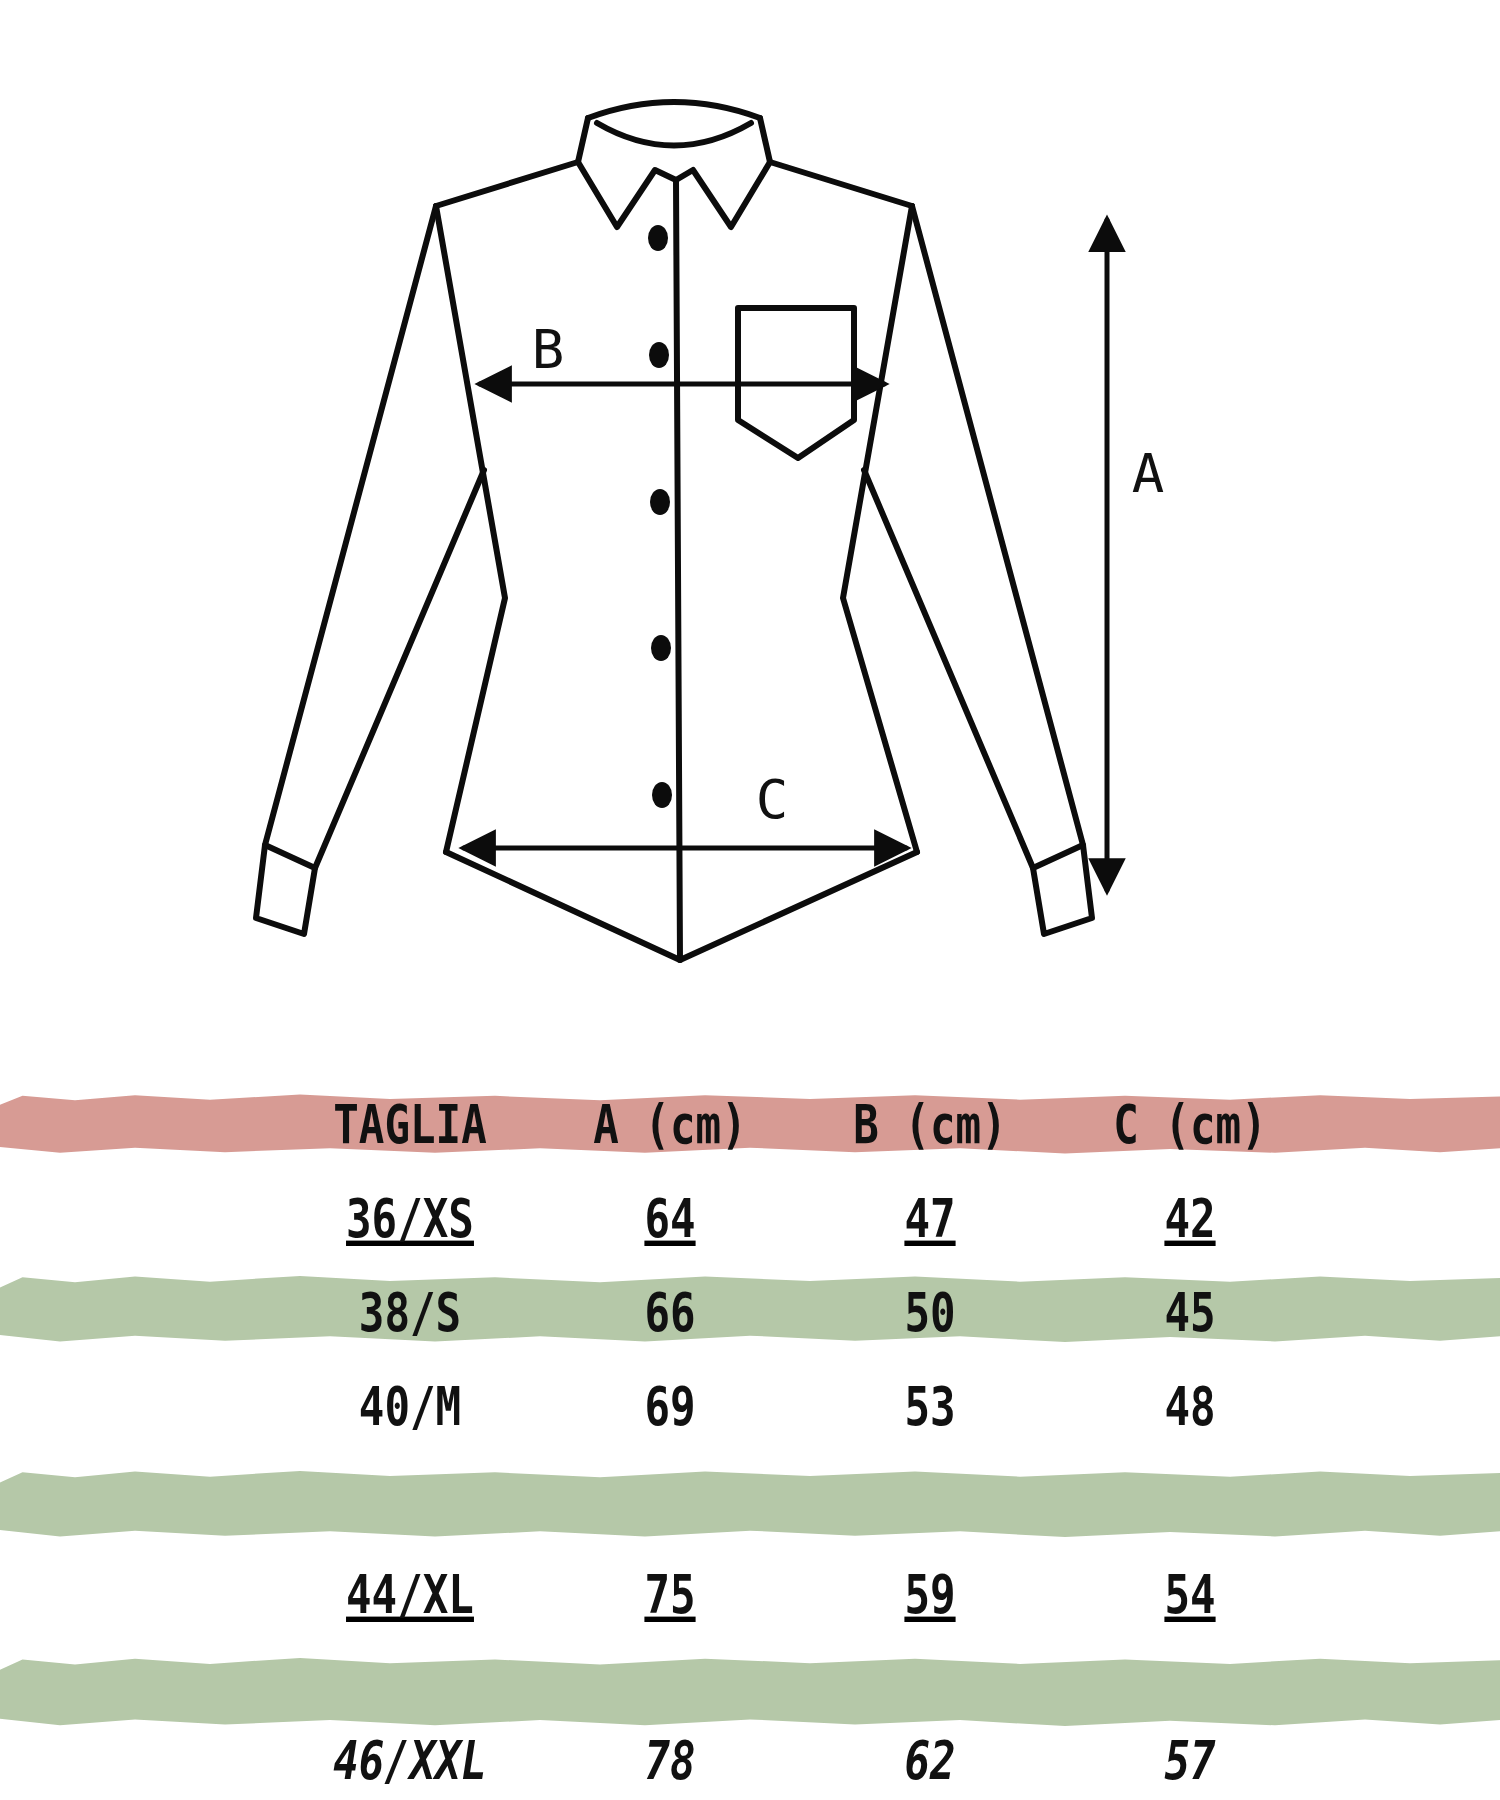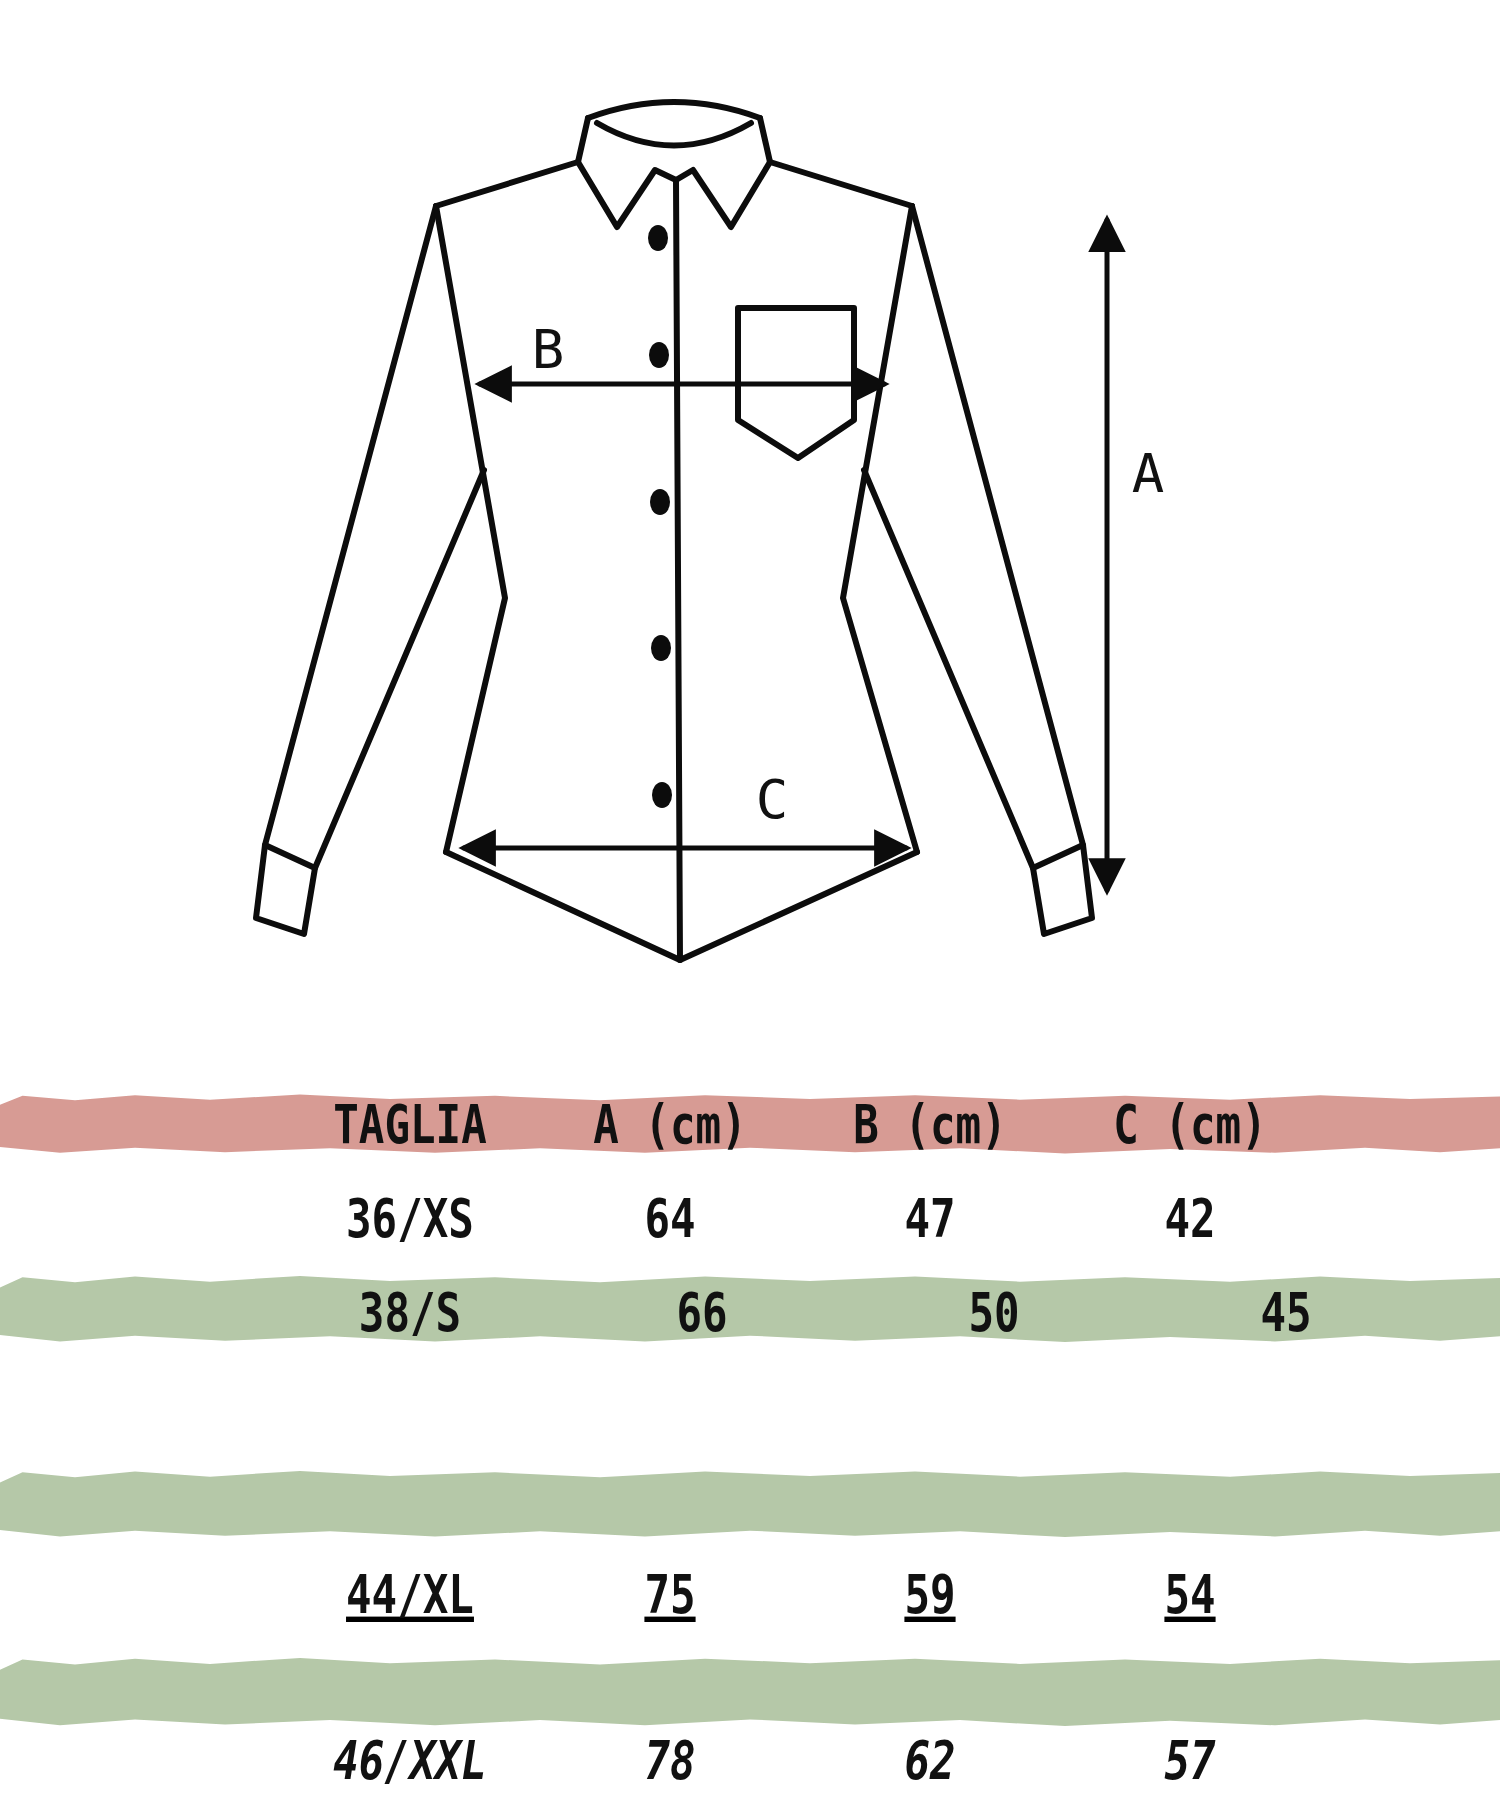--- a/index.html
+++ b/index.html
@@ -53,22 +53,22 @@
   .trow {
     position: absolute;
     left: 280px;
     width: 1040px;
     height: 94px;
     display: grid;
     grid-template-columns: repeat(4, 260px);
     align-items: center;
   }
   .trow-header { top: 1034px; }
-  .trow-r0 { top: 1128px; }
-  .trow-r1 { top: 1222px; gap: 32px; }
+  .trow-r0 { top: 1128px; text-decoration: underline; }
+  .trow-r1 { top: 1222px; }
   .trow-r2 { top: 1316px; }
   .trow-r3 { top: 1410px; }
   .trow-r4 { top: 1504px; text-decoration: underline; }
   .trow-r5 { top: 1670px; font-style: italic; }
   .cell {
     text-align: center;
     font-family: "DejaVu Sans Mono", monospace;
     font-weight: bold;
     font-size: 50px;
     color: var(--text, #111);
@@ -147,20 +147,26 @@
       <span class="cell">64</span>
       <span class="cell">47</span>
       <span class="cell">42</span>
     </div>
     <div class="trow trow-r1">
       <span class="cell">38/S</span>
       <span class="cell">66</span>
       <span class="cell">50</span>
       <span class="cell">45</span>
     </div>
+    <div class="trow trow-r2">
+      <span class="cell">40/M</span>
+      <span class="cell">69</span>
+      <span class="cell">53</span>
+      <span class="cell">48</span>
+    </div>
     <div class="trow trow-r4">
       <span class="cell">44/XL</span>
       <span class="cell">75</span>
       <span class="cell">59</span>
       <span class="cell">54</span>
     </div>
     <div class="trow trow-r5">
       <span class="cell">46/XXL</span>
       <span class="cell">78</span>
       <span class="cell">62</span>

